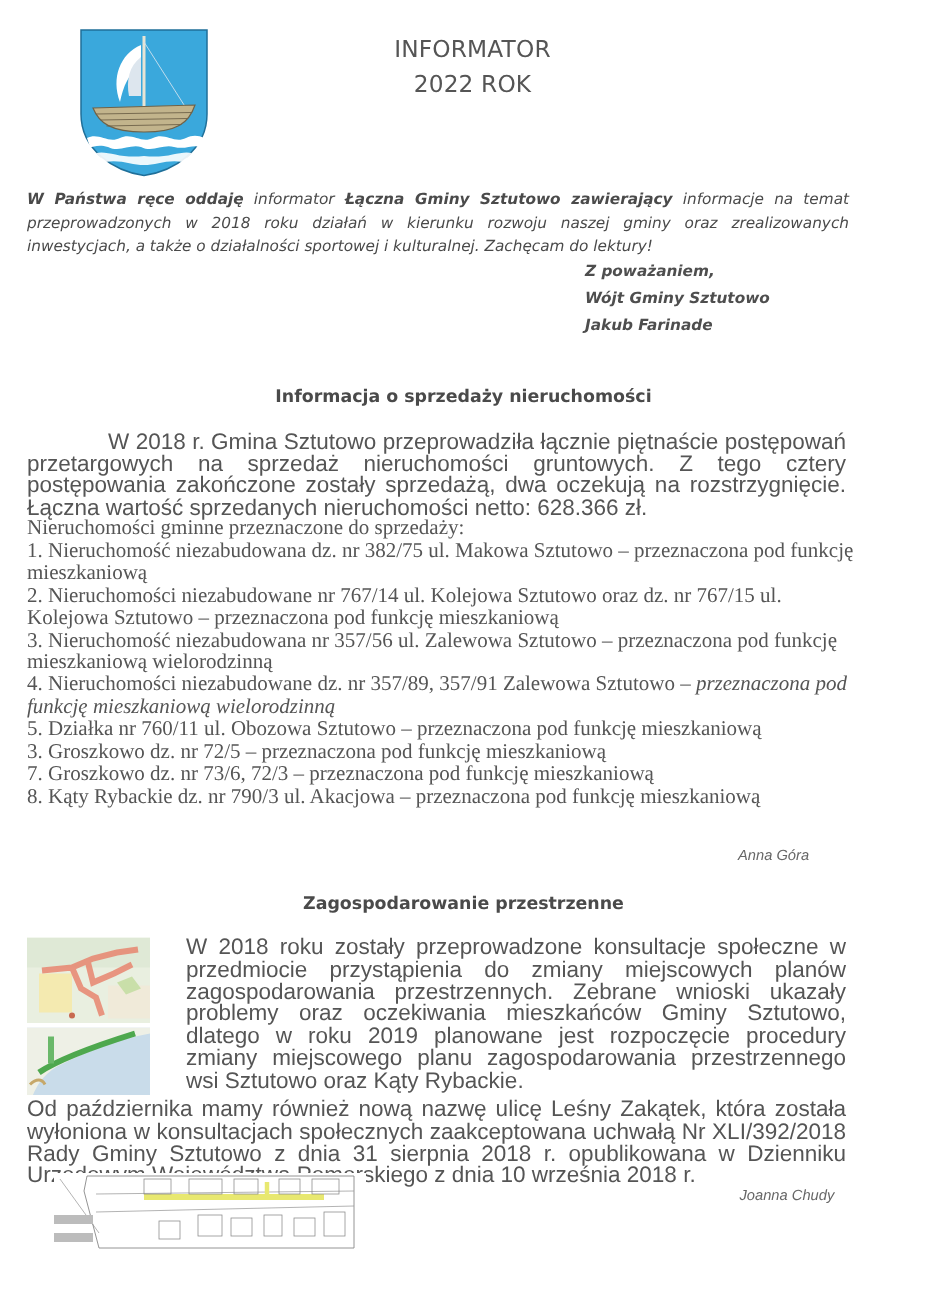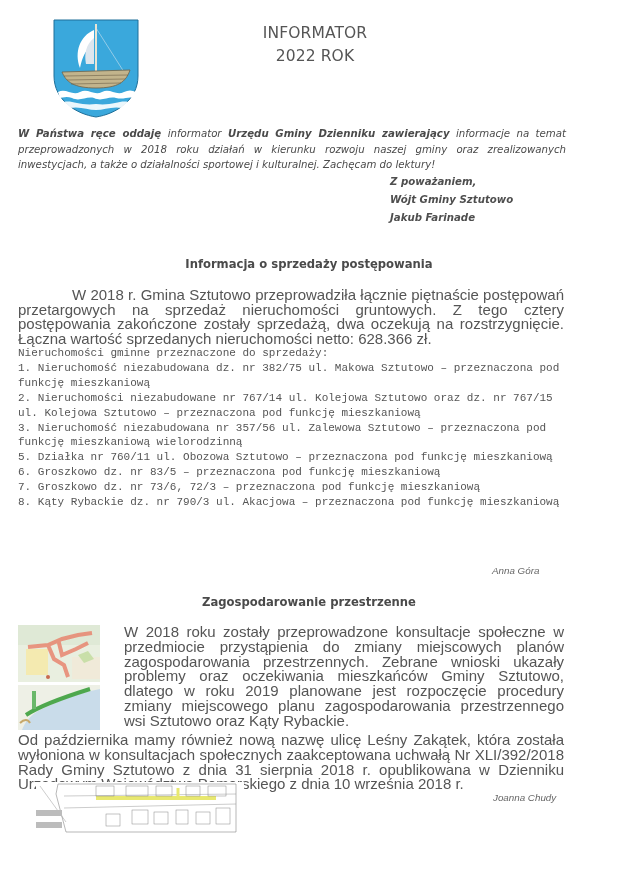--- a/index.html
+++ b/index.html
@@ -18,21 +18,21 @@
   .intro b { font-weight: bold; }
   .sig { position: absolute; left: 390px; width: 200px; font-family: "DejaVu Sans", sans-serif;
          font-style: italic; font-weight: bold; font-size: 10.2px; color: #4e4e4e; line-height: 15.5px; }
 
   .h2 { position: absolute; width: 618px; left: 0; text-align: center;
         font-family: "DejaVu Sans", sans-serif; font-weight: bold; font-size: 11.6px; color: #4a4a4a; }
 
   .para { position: absolute; font-family: Liberation Sans, sans-serif; font-size: 15px;
           line-height: 14.6px; color: #555; text-align: justify; }
   .list { position: absolute; left: 18px; top: 346px; width: 560px;
-          font-family: Liberation Mono, monospace; font-size: 11px; line-height: 14.9px; color: #555; }
+          font-family: Liberation Serif, serif; font-size: 14px; line-height: 14.9px; color: #555; }
   .list .li { display: block; }
   .list i { font-style: italic; }
 
   .author { position: absolute; font-family: "Liberation Sans", sans-serif; font-style: italic;
             font-size: 9.8px; color: #666; text-align: right; }
 
   .mapthumb { position: absolute; left: 18px; overflow: hidden; }
 </style>
 </head>
 <body>
@@ -50,36 +50,37 @@
   <line x1="15" y1="62" x2="73" y2="61" stroke="#6e6248" stroke-width="0.6"></line>
   <line x1="19" y1="66" x2="69" y2="65" stroke="#6e6248" stroke-width="0.6"></line>
 </svg>
 
 <div class="title">
   <div>INFORMATOR</div>
   <div>2022 ROK</div>
 </div>
 
 <div class="intro">
-  <b>W Państwa ręce oddaję</b><span> informator </span><b>Urzędu Gminy Dzienniku zawierający</b><span> informacje na temat przeprowadzonych w 2018 roku działań w kierunku rozwoju naszej gminy oraz zrealizowanych inwestycjach, a także o działalności sportowej i kulturalnej. Zachęcam do lektury!</span>
+  <b>W Państwa ręce oddaję</b><span> informator </span><b>Łączna Gminy Sztutowo zawierający</b><span> informacje na temat przeprowadzonych w 2018 roku działań w kierunku rozwoju naszej gminy oraz zrealizowanych inwestycjach, a także o działalności sportowej i kulturalnej. Zachęcam do lektury!</span>
 </div>
 <div class="sig" style="top:174px">Z poważaniem,</div>
 <div class="sig" style="top:192px">Wójt Gminy Sztutowo</div>
 <div class="sig" style="top:210px">Jakub Farinade</div>
 
-<div class="h2" style="top:257px">Informacja o sprzedaży postępowania</div>
+<div class="h2" style="top:257px">Informacja o sprzedaży nieruchomości</div>
 <div class="para" style="left:18px; top:288px; width:546px; text-indent:54px">W 2018 r. Gmina Sztutowo przeprowadziła łącznie piętnaście postępowań przetargowych na sprzedaż nieruchomości gruntowych. Z tego cztery postępowania zakończone zostały sprzedażą, dwa oczekują na rozstrzygnięcie.  Łączna wartość sprzedanych nieruchomości netto: 628.366 zł.</div>
 
 <div class="list">
   <span class="li">Nieruchomości gminne przeznaczone do sprzedaży:</span>
   <span class="li"><span>1. Nieruchomość niezabudowana dz. nr 382/75 ul. Makowa Sztutowo – przeznaczona pod funkcję mieszkaniową</span></span>
   <span class="li"><span>2. Nieruchomości niezabudowane nr 767/14 ul. Kolejowa Sztutowo oraz dz. nr 767/15 ul. Kolejowa Sztutowo – przeznaczona pod funkcję mieszkaniową</span></span>
   <span class="li"><span>3. Nieruchomość niezabudowana nr 357/56 ul. Zalewowa Sztutowo –  przeznaczona pod funkcję mieszkaniową wielorodzinną</span></span>
+  <span class="li"><span>4. Nieruchomości niezabudowane dz. nr 357/89, 357/91 Zalewowa Sztutowo – </span><i>przeznaczona pod funkcję mieszkaniową wielorodzinną</i></span>
   <span class="li"><span>5. Działka nr 760/11 ul. Obozowa Sztutowo – przeznaczona pod funkcję mieszkaniową</span></span>
-  <span class="li"><span>6. Groszkowo dz. nr 83/5 – przeznaczona pod funkcję mieszkaniową</span></span>
+  <span class="li"><span>3. Groszkowo dz. nr 72/5 – przeznaczona pod funkcję mieszkaniową</span></span>
   <span class="li"><span>7. Groszkowo dz. nr 73/6, 72/3 – przeznaczona pod funkcję mieszkaniową</span></span>
   <span class="li"><span>8. Kąty Rybackie dz. nr 790/3 ul. Akacjowa – przeznaczona pod funkcję mieszkaniową</span></span>
 </div>
 
 <div class="author" style="left:492px; top:565px">Anna Góra</div>
 
 <div class="h2" style="top:595px">Zagospodarowanie przestrzenne</div>
 
 <svg class="mapthumb" style="top:625px; width:82px; height:57px" viewBox="0 0 82 57">
   <rect width="82" height="57" fill="#e9efe0"></rect>

